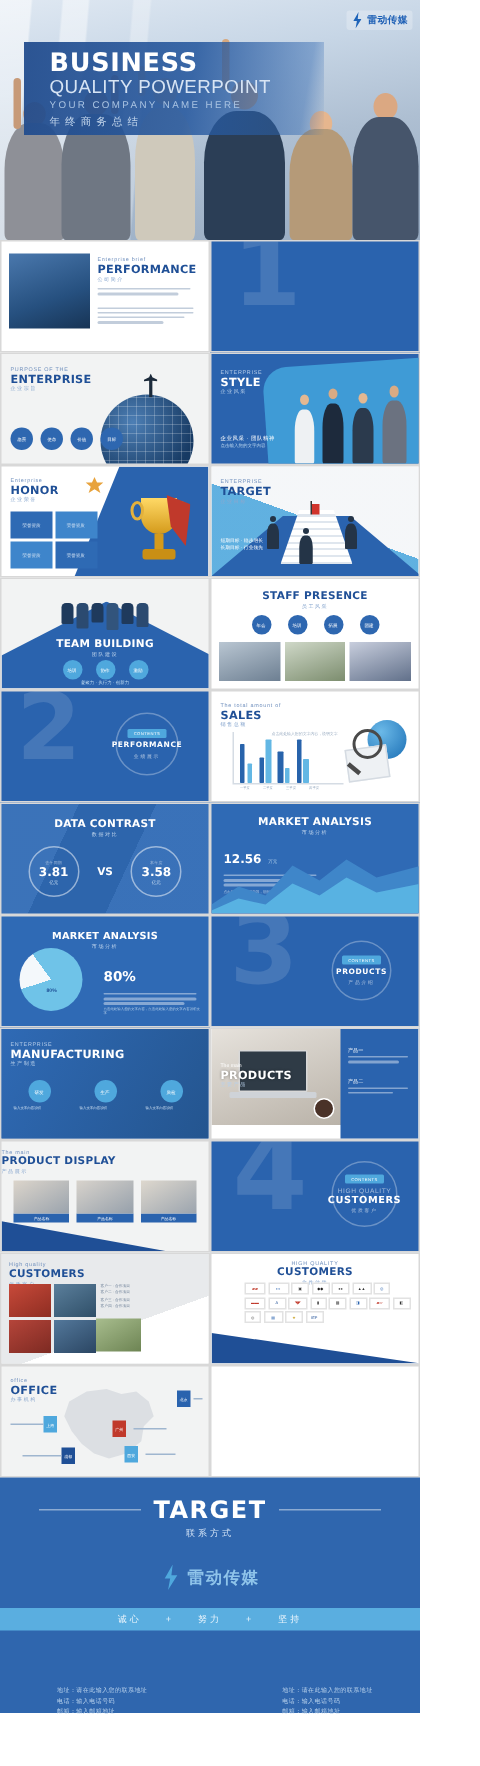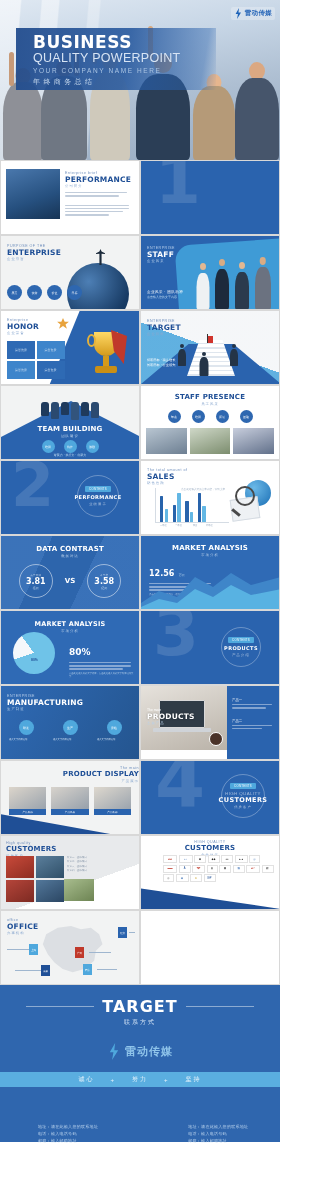--- a/index.html
+++ b/index.html
@@ -220,21 +220,21 @@
         <div class="dot-btn" style="width:15px;height:15px;">价值</div>
         <div class="dot-btn" style="width:15px;height:15px;">目标</div>
       </div>
     </div>
 
     <div class="slide s-blue">
       <div style="position:absolute;right:-6px;top:6px;width:108px;height:74px;background:#3f9bd6;
                   border-radius:16px 0 0 0;transform:rotate(-4deg);"></div>
       <div style="position:absolute;left:6px;top:10px;">
         <div class="k-eyebrow on-blue">ENTERPRISE</div>
-        <div class="k-title on-blue">STAFF</div>
+        <div class="k-title on-blue">STYLE</div>
         <div class="k-cn on-blue">企业风采</div>
       </div>
       <div style="position:absolute;left:6px;bottom:10px;">
         <div style="color:#fff;font-size:3.6px;letter-spacing:.4px;">企业风采 · 团队精神</div>
         <div style="color:#bcd8ef;font-size:3px;margin-top:1px;">点击输入您的文字内容</div>
       </div>
       <div style="position:absolute;right:4px;bottom:0;width:82px;height:54px;">
         <div class="fig" style="left:2px;width:16px;height:46px;">
             <div class="head" style="top:0;width:6px;height:7px;background:#e3b892;"></div>
             <div class="body" style="width:13px;height:36px;background:#eef1f3;"></div>
@@ -522,21 +522,21 @@
           <div style="color:#fff;font-size:3.4px;margin-top:10px;">产品二</div>
           <div class="fake-line lt" style="width:40px;margin-top:2px;"></div>
           <div class="fake-line lt" style="width:30px;"></div>
         </div>
       </div>
     </div>
 
     <div class="slide s-light">
       <div style="position:absolute;left:0;bottom:0;width:140px;height:30px;background:#1f4f96;
                   clip-path:polygon(0 34%,78% 100%,0 100%);"></div>
-      <div style="position:absolute;left:0;right:0;top:5px;text-align:right;">
+      <div style="position:absolute;left:0;right:0;top:5px;text-align:left;">
         <div class="k-eyebrow">The main</div>
         <div class="k-title" style="font-size:7px;">PRODUCT DISPLAY</div>
         <div class="k-cn">产品展示</div>
       </div>
       <div style="position:absolute;left:8px;right:8px;top:26px;display:flex;gap:5px;">
         <div style="flex:1;">
           <div class="photo" style="position:relative;width:100%;height:22px;background:linear-gradient(150deg,#dcd5cb,#9aa3ad);"></div>
           <div style="background:#2a63ae;color:#fff;font-size:2.6px;text-align:center;padding:1px 0;">产品名称</div>
         </div>
         <div style="flex:1;">

